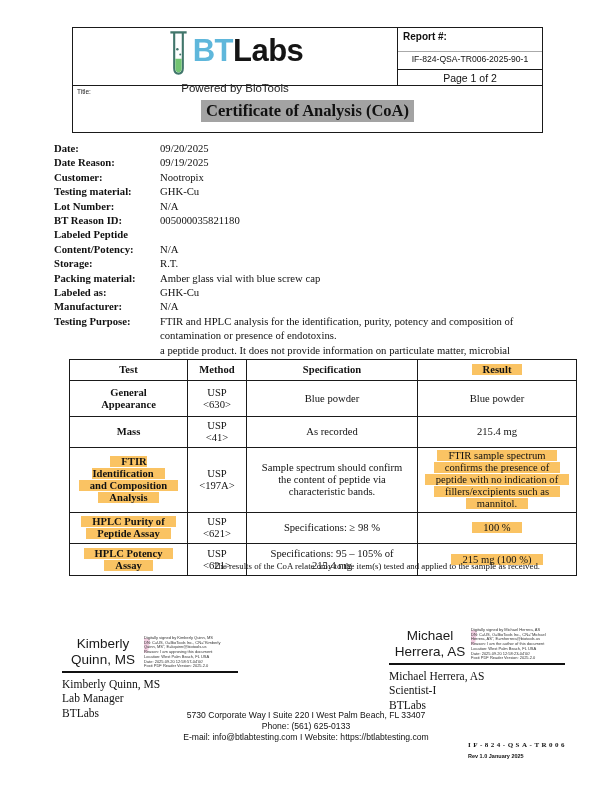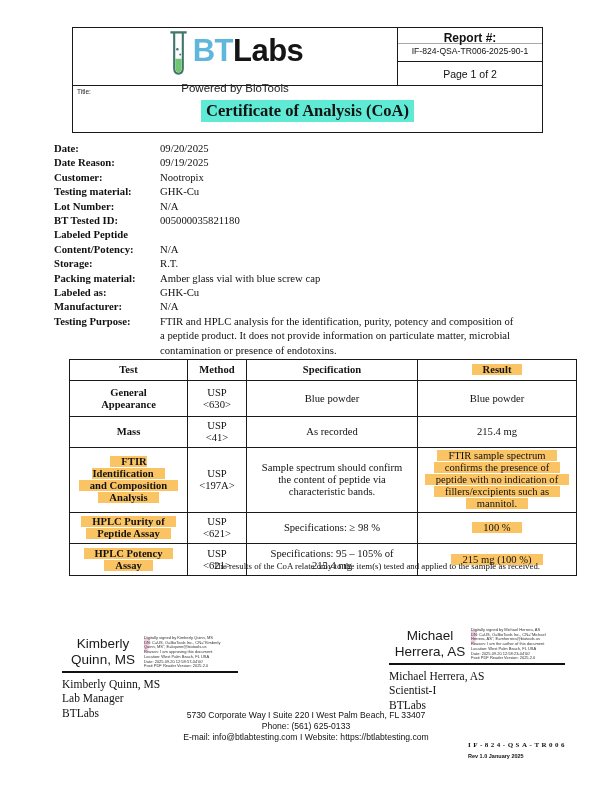--- a/index.html
+++ b/index.html
@@ -13,29 +13,29 @@
   .logo-cell{flex:1;position:relative;}
   .logo-row{display:flex;align-items:flex-start;justify-content:center;gap:3px;height:42px;margin-top:2px;}
   .logo-text{font-family:"Liberation Sans",sans-serif;font-weight:bold;font-size:31px;
              line-height:42px;letter-spacing:-0.5px;}
   .bt{color:#5FB7DB;}
   .labs{color:#151515;}
   .tagline{text-align:center;font-family:"Liberation Sans",sans-serif;font-size:11.5px;
            color:#222;margin-top:10px;}
   .right-col{width:144px;border-left:1.5px solid #1a1a1a;display:flex;flex-direction:column;
              font-family:"Liberation Sans",sans-serif;}
-  .report-label{height:12px;padding:3px 5px 0;font-size:12px;font-weight:bold;border-bottom:1px solid #aaa;text-align:center;}
+  .report-label{height:12px;padding:3px 5px 8px;font-size:10px;font-weight:bold;border-bottom:1px solid #aaa;}
   .report-number{height:15px;padding:2px 3px 0;font-size:8.6px;border-bottom:1.5px solid #1a1a1a;
                  text-align:center;white-space:nowrap;}
   .page-cell{flex:1;display:flex;align-items:center;justify-content:center;font-size:10.5px;}
   .title-row{position:relative;height:46px;}
   .title-label{position:absolute;top:2px;left:4px;font-family:"Liberation Sans",sans-serif;
                font-size:6.5px;color:#222;}
   .title-center{text-align:center;padding-top:14px;}
-  .title-hl{display:inline-block;background:#5eead4;padding:1px 5px;
+  .title-hl{display:inline-block;background:#a3a3a3;padding:1px 5px;
             font-size:16.5px;font-weight:bold;}
 
   
   .details{position:absolute;left:54px;top:141px;width:508px;font-size:10.7px;line-height:14.4px;}
   .drow{display:flex;}
   .dlabel{width:106px;font-weight:bold;flex:none;}
   .dvalue{flex:1;}
 
   
   .rtable{position:absolute;left:69px;top:359px;border-collapse:collapse;font-size:10.6px;
@@ -127,21 +127,21 @@
       </div>
     <div class="drow">
         <div class="dlabel">Testing material:</div>
         <div class="dvalue">GHK-Cu</div>
       </div>
     <div class="drow">
         <div class="dlabel">Lot Number:</div>
         <div class="dvalue">N/A</div>
       </div>
     <div class="drow">
-        <div class="dlabel">BT Tested ID:</div>
+        <div class="dlabel">BT Reason ID:</div>
         <div class="dvalue">005000035821180</div>
       </div>
     <div class="drow">
         <div class="dlabel">Labeled Peptide</div>
         <div class="dvalue"></div>
       </div>
     <div class="drow">
         <div class="dlabel">Content/Potency:</div>
         <div class="dvalue">N/A</div>
       </div>
@@ -158,22 +158,22 @@
         <div class="dvalue">GHK-Cu</div>
       </div>
     <div class="drow">
         <div class="dlabel">Manufacturer:</div>
         <div class="dvalue">N/A</div>
       </div>
     <div class="drow">
       <div class="dlabel">Testing Purpose:</div>
       <div class="dvalue">
         <div>FTIR and HPLC analysis for the identification, purity, potency and composition of</div>
+        <div>contamination or presence of endotoxins.</div>
         <div>a peptide product. It does not provide information on particulate matter, microbial</div>
-        <div>contamination or presence of endotoxins.</div>
       </div>
     </div>
   </div>
 
   <table class="rtable">
     <tbody>
         <tr>
       <th class="col-test">Test</th>
       <th class="col-method">Method</th>
       <th class="col-spec">Specification</th>

